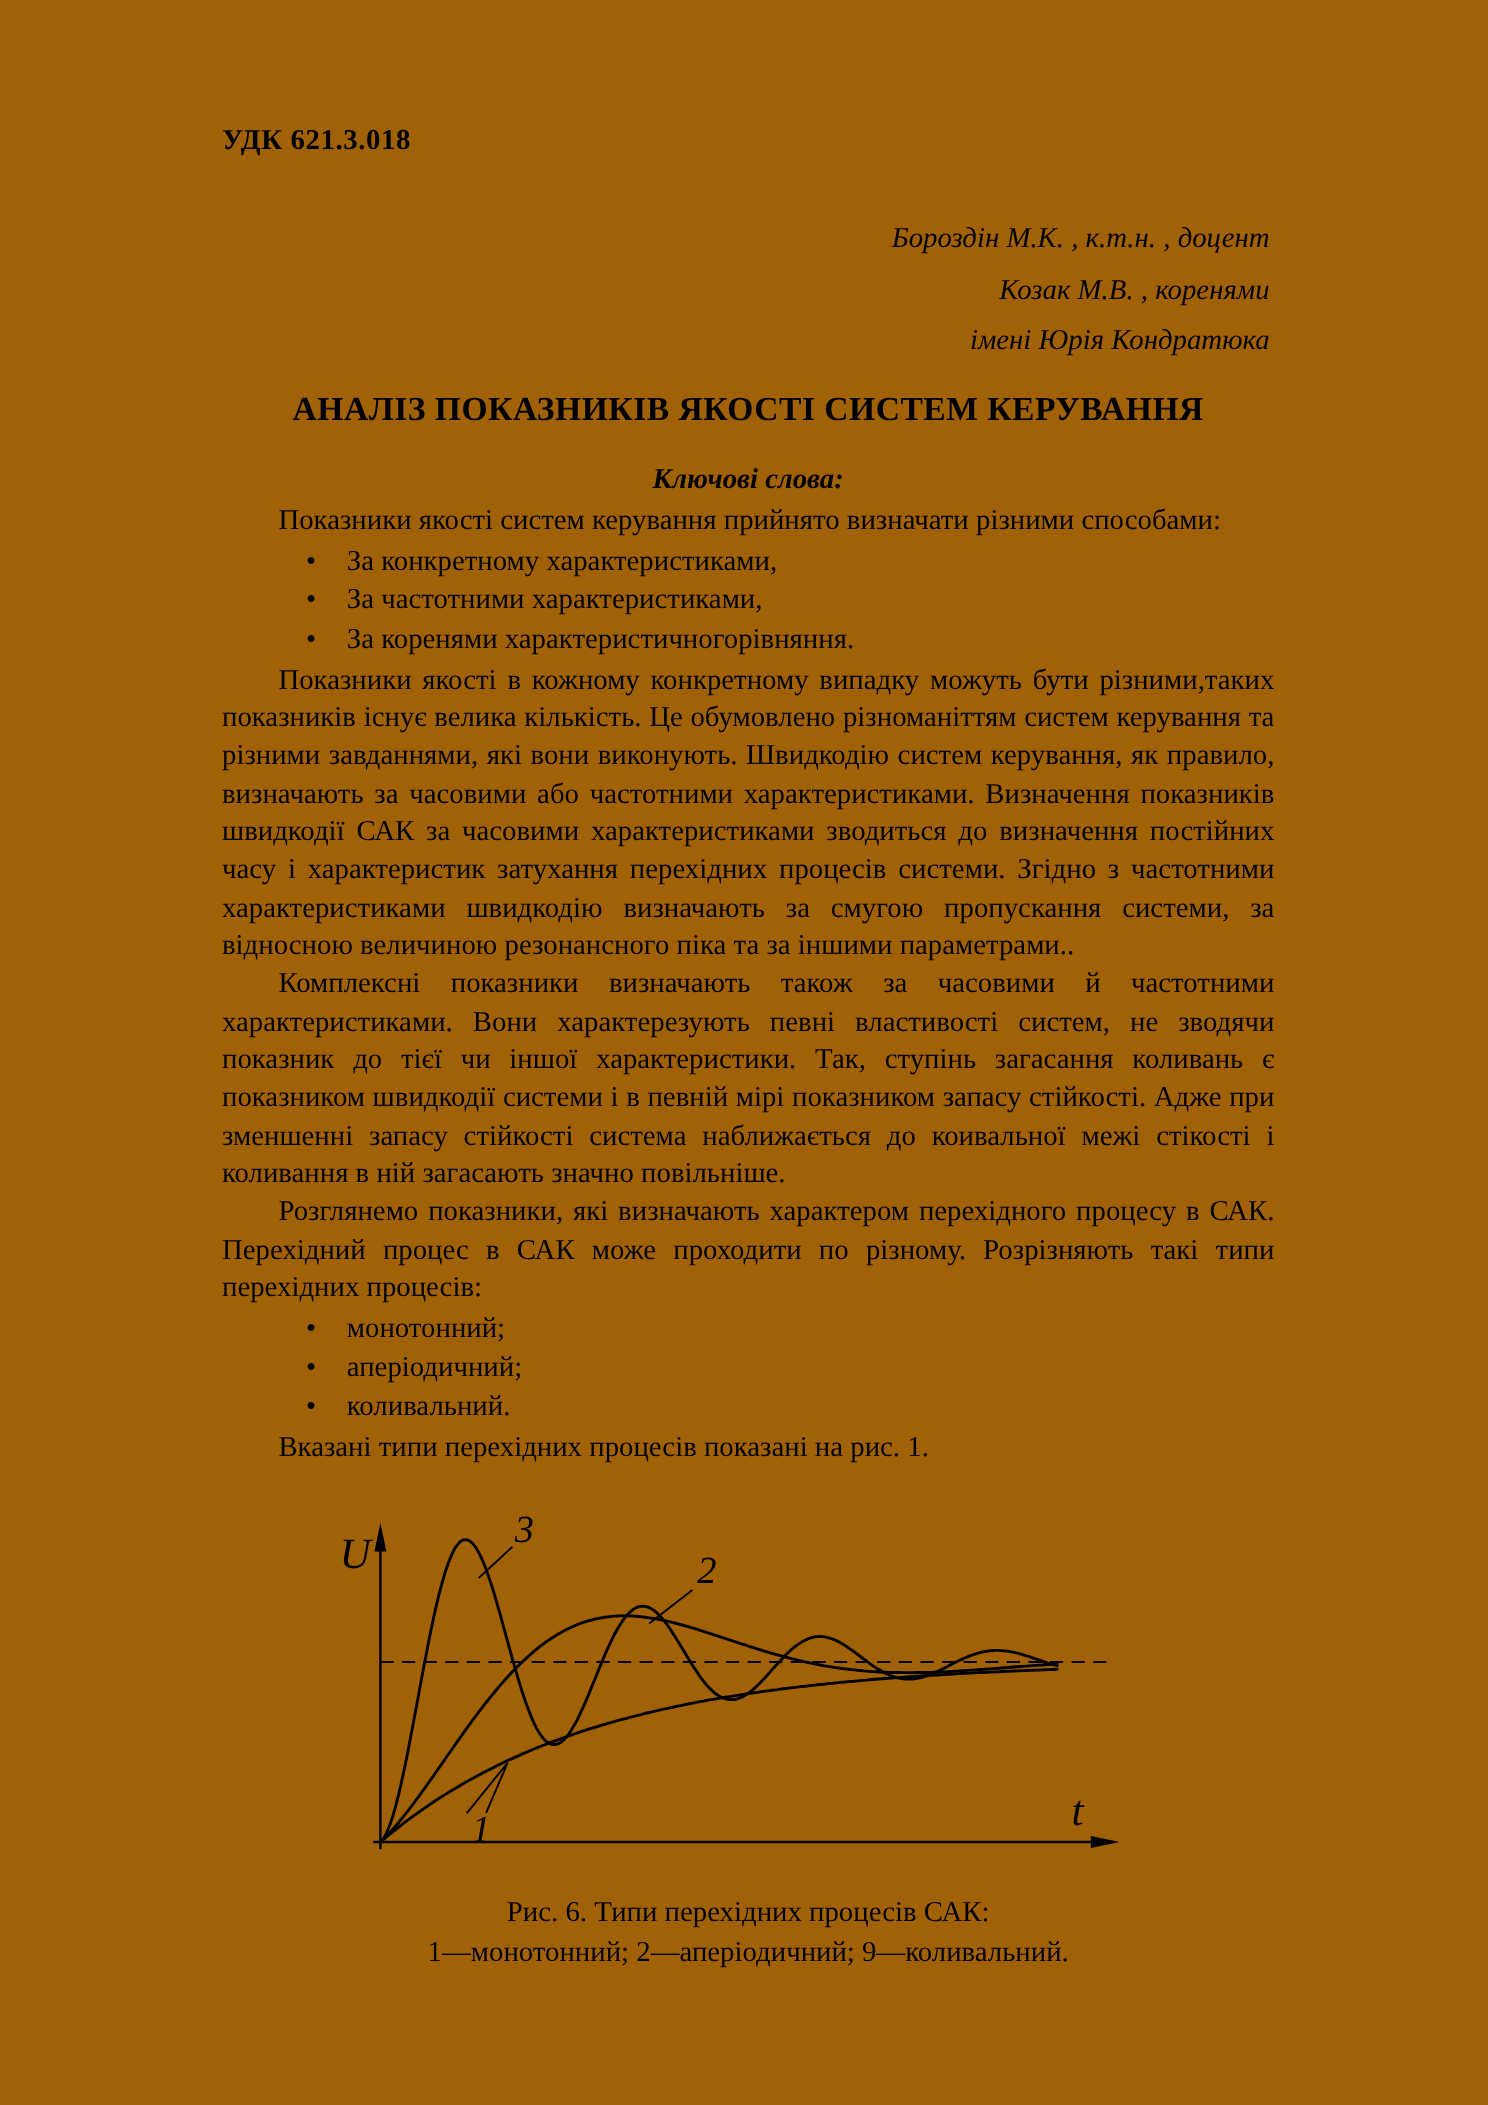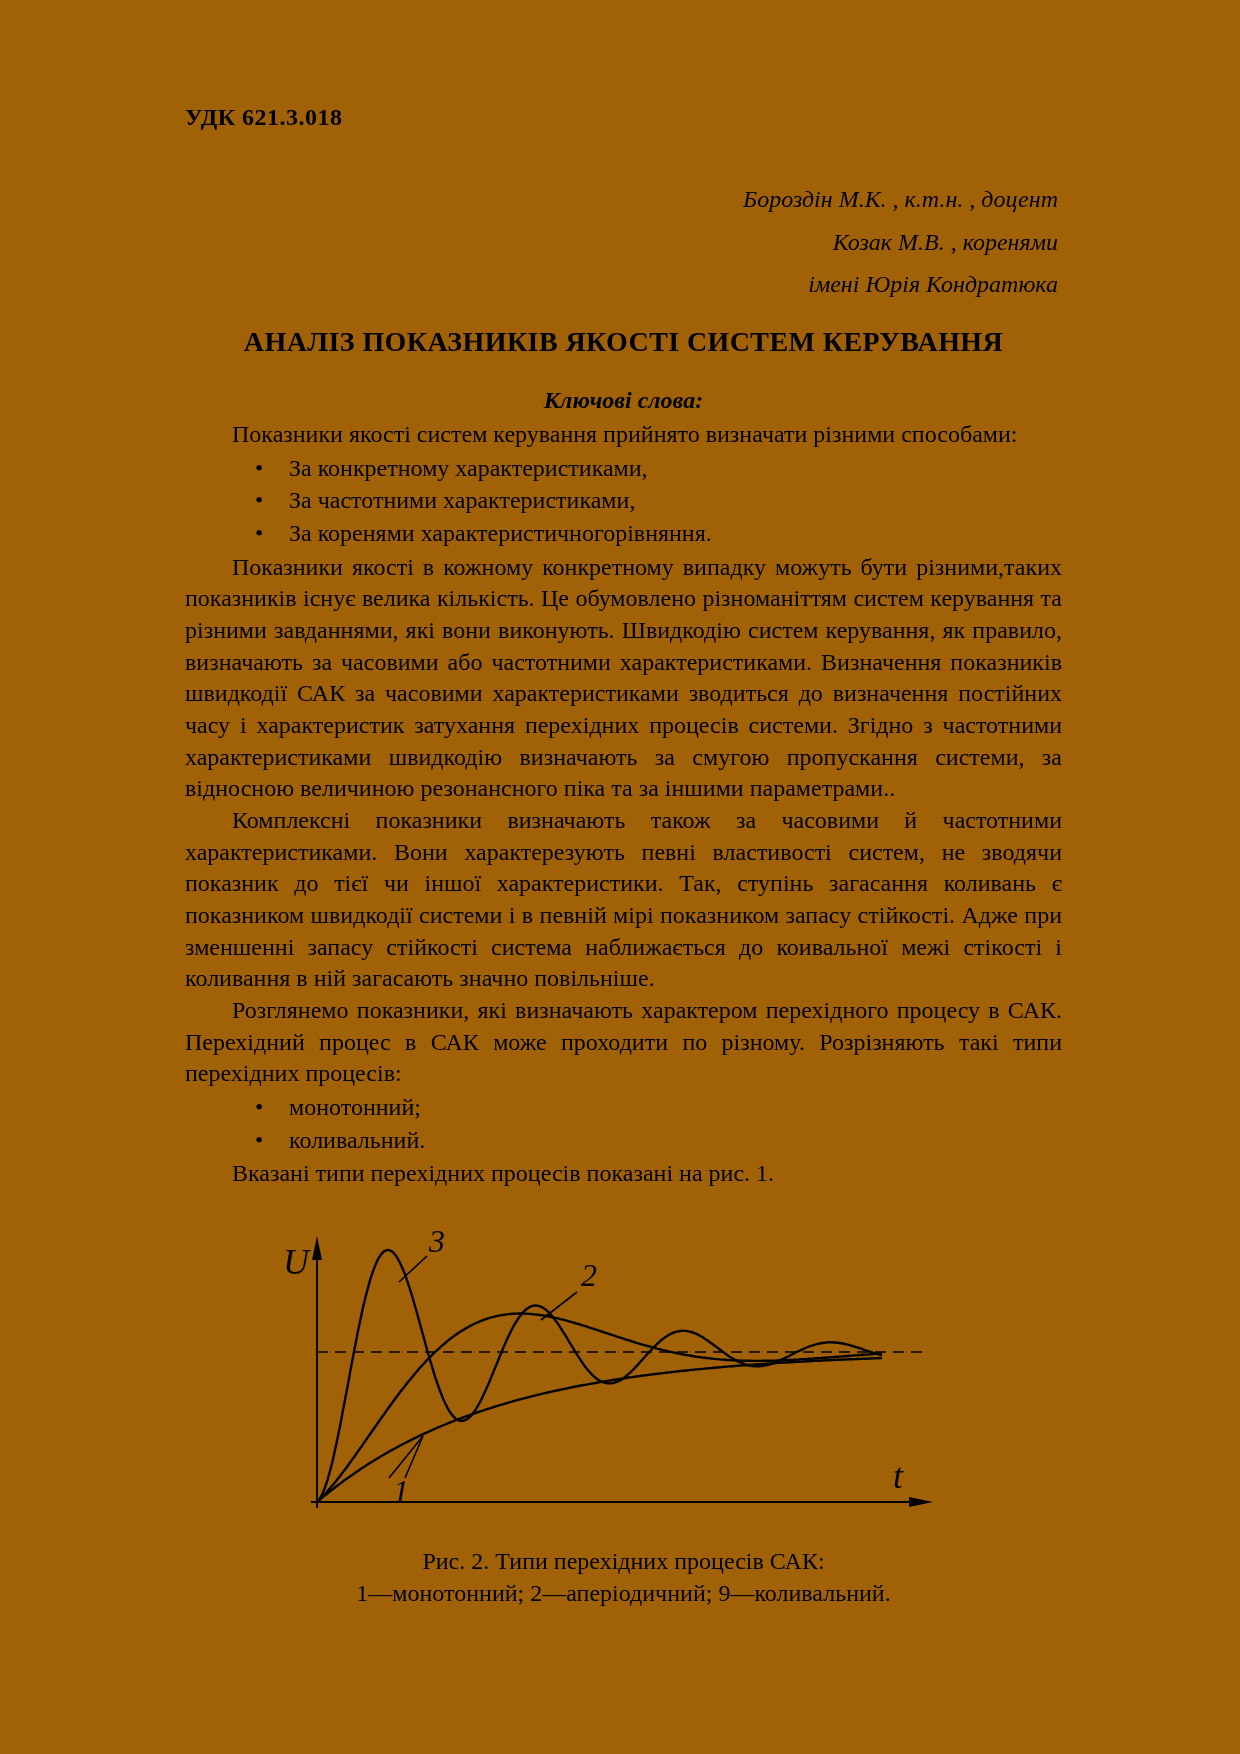--- a/index.html
+++ b/index.html
@@ -106,20 +106,21 @@
   </ul>
 
   <p class="body-par">Показники якості в кожному конкретному випадку можуть бути різними,таких показників існує велика кількість. Це обумовлено різноманіттям систем керування та різними завданнями, які вони виконують. Швидкодію систем керування, як правило, визначають за часовими або частотними характеристиками. Визначення показників швидкодії САК за часовими характеристиками зводиться до визначення постійних часу і характеристик затухання перехідних процесів системи. Згідно з частотними характеристиками швидкодію визначають за смугою пропускання системи, за відносною величиною резонансного піка та за іншими параметрами..</p>
 
   <p class="body-par">Комплексні показники визначають також за часовими й частотними характеристиками. Вони характерезують певні властивості систем, не зводячи показник до тієї чи іншої характеристики. Так, ступінь загасання коливань є показником швидкодії системи і в певній мірі показником запасу стійкості. Адже при зменшенні запасу стійкості система наближається до коивальної межі стікості і коливання в ній загасають значно повільніше.</p>
 
   <p class="body-par">Розглянемо показники, які визначають характером перехідного процесу в САК. Перехідний процес в САК може проходити по різному. Розрізняють такі типи перехідних процесів:</p>
 
   <ul class="dot-list">
     <li>монотонний;</li>
+    <li>аперіодичний;</li>
     <li>коливальний.</li>
   </ul>
 
   <p class="body-par">Вказані типи перехідних процесів показані на рис. 1.</p>
 
   <figure class="transient-figure">
     <div class="figure-svg-wrap">
       <svg width="660" height="302" viewBox="0 0 660 302">
 
         <line class="axis" x1="36" y1="284" x2="36" y2="20"></line>
@@ -138,18 +139,18 @@
         <path class="leader" d="M 108 254 L 142 212 L 124 254"></path>
 
         <text class="axis-label" x="2" y="50">U</text>
         <text class="axis-label" x="612" y="264">t</text>
         <text class="curve-label" x="148" y="28">3</text>
         <text class="curve-label" x="300" y="62">2</text>
         <text class="curve-label" x="112" y="278">1</text>
       </svg>
     </div>
     <figcaption class="fig-caption">
-      <div>Рис. 2. Типи перехідних процесів САК:</div>
+      <div>Рис. 6. Типи перехідних процесів САК:</div>
       <div>1—монотонний; 2—аперіодичний; 9—коливальний.</div>
     </figcaption>
   </figure>
 
 </div>
 
 </body></html>

